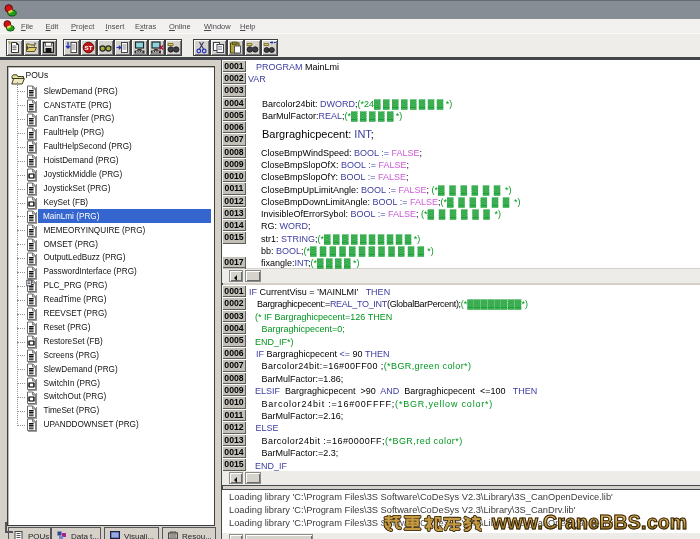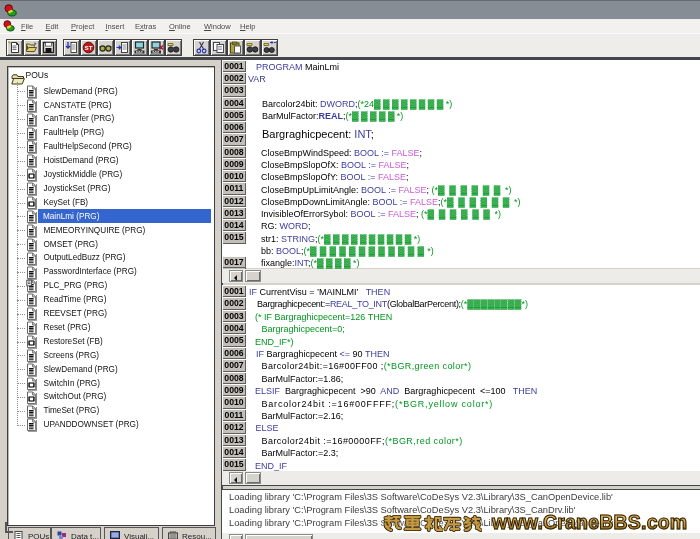--- a/index.html
+++ b/index.html
@@ -507,21 +507,21 @@
     <div class="gcell" style="top:134.64px;height:12.24px;line-height:12.24px">0012</div>
     <div class="gcell" style="top:146.88px;height:12.24px;line-height:12.24px">0013</div>
     <div class="gcell" style="top:159.12px;height:12.24px;line-height:12.24px">0014</div>
     <div class="gcell" style="top:171.36px;height:12.24px;line-height:12.24px">0015</div>
     <div class="gcell" style="top:198px;height:22px;line-height:12.24px">0016</div>
     <div class="gcell" style="top:195.84px;height:12.24px;line-height:12.24px">0017</div>
     <div class="cl" style="top:1.20px;height:12.24px;line-height:12.24px;padding-left:8px;font-size:9px"><b style="color:#3c3ca0;font-weight:normal">PROGRAM</b> MainLmi</div>
     <div class="cl" style="top:13.44px;height:12.24px;line-height:12.24px;padding-left:0px;font-size:9px"><b style="color:#3c3ca0;font-weight:normal">VAR</b></div>
     <div class="cl" style="top:25.68px;height:12.24px;line-height:12.24px;padding-left:0px;font-size:9px"></div>
     <div class="cl" style="top:37.92px;height:12.24px;line-height:12.24px;padding-left:14px;font-size:9px">Barcolor24bit: <b style="color:#3c3ca0;font-weight:normal">DWORD</b>;<b style="color:#00961e;font-weight:normal" class="cj">(*24<span class="cb">▓▓▓▓▓▓▓▓</span>*)</b></div>
-    <div class="cl" style="top:50.16px;height:12.24px;line-height:12.24px;padding-left:14px;font-size:9px">BarMulFactor:<b style="color:#3c3ca0;font-weight:bold">REAL</b>;<b style="color:#00961e;font-weight:normal" class="cj">(*<span class="cb">▓▓▓▓▓</span>*)</b></div>
+    <div class="cl" style="top:50.16px;height:12.24px;line-height:12.24px;padding-left:14px;font-size:9px">BarMulFactor:<b style="color:#3c3ca0;font-weight:normal">REAL</b>;<b style="color:#00961e;font-weight:normal" class="cj">(*<span class="cb">▓▓▓▓▓</span>*)</b></div>
     <div class="cl" style="top:68px;height:12.24px;line-height:12.24px;padding-left:14px;font-size:11px">Bargraghicpecent: <b style="color:#3c3ca0;font-weight:normal">INT</b>;</div>
     <div class="cl" style="top:74.64px;height:12.24px;line-height:12.24px;padding-left:0px;font-size:9px"></div>
     <div class="cl" style="top:86.88px;height:12.24px;line-height:12.24px;padding-left:13px;font-size:9px">CloseBmpWindSpeed: <b style="color:#3c3ca0;font-weight:normal">BOOL</b> <b style="color:#3c3ca0;font-weight:normal">:=</b> <b style="color:#cb59d4;font-weight:normal">FALSE</b>;</div>
     <div class="cl" style="top:99.12px;height:12.24px;line-height:12.24px;padding-left:13px;font-size:9px">CloseBmpSlopOfX: <b style="color:#3c3ca0;font-weight:normal">BOOL</b> <b style="color:#3c3ca0;font-weight:normal">:=</b> <b style="color:#cb59d4;font-weight:normal">FALSE</b>;</div>
     <div class="cl" style="top:111.36px;height:12.24px;line-height:12.24px;padding-left:13px;font-size:9px">CloseBmpSlopOfY: <b style="color:#3c3ca0;font-weight:normal">BOOL</b> <b style="color:#3c3ca0;font-weight:normal">:=</b> <b style="color:#cb59d4;font-weight:normal">FALSE</b>;</div>
     <div class="cl" style="top:123.60px;height:12.24px;line-height:12.24px;padding-left:13px;font-size:9px">CloseBmpUpLimitAngle: <b style="color:#3c3ca0;font-weight:normal">BOOL</b> <b style="color:#3c3ca0;font-weight:normal">:=</b> <b style="color:#cb59d4;font-weight:normal">FALSE</b>; <b style="color:#00961e;font-weight:normal" class="cj">(*<span style="letter-spacing:4.6px">▓▓▓▓▓▓</span>*)</b></div>
     <div class="cl" style="top:135.84px;height:12.24px;line-height:12.24px;padding-left:13px;font-size:9px">CloseBmpDownLimitAngle: <b style="color:#3c3ca0;font-weight:normal">BOOL</b> <b style="color:#3c3ca0;font-weight:normal">:=</b> <b style="color:#cb59d4;font-weight:normal">FALSE</b>;<b style="color:#00961e;font-weight:normal" class="cj">(*<span style="letter-spacing:4.6px">▓▓▓▓▓▓</span>*)</b></div>
     <div class="cl" style="top:148.08px;height:12.24px;line-height:12.24px;padding-left:13px;font-size:9px">InvisibleOfErrorSybol: <b style="color:#3c3ca0;font-weight:normal">BOOL</b> <b style="color:#3c3ca0;font-weight:normal">:=</b> <b style="color:#cb59d4;font-weight:normal">FALSE</b>; <b style="color:#00961e;font-weight:normal" class="cj">(*<span style="letter-spacing:4.6px">▓▓▓▓▓▓</span>*)</b></div>
     <div class="cl" style="top:160.32px;height:12.24px;line-height:12.24px;padding-left:13px;font-size:9px">RG: <b style="color:#3c3ca0;font-weight:normal">WORD</b>;</div>
     <div class="cl" style="top:172.56px;height:12.24px;line-height:12.24px;padding-left:13px;font-size:9px">str1: <b style="color:#3c3ca0;font-weight:normal">STRING</b>;<b style="color:#00961e;font-weight:normal" class="cj">(*<span class="cb">▓▓▓▓▓▓▓▓▓▓</span>*)</b></div>

